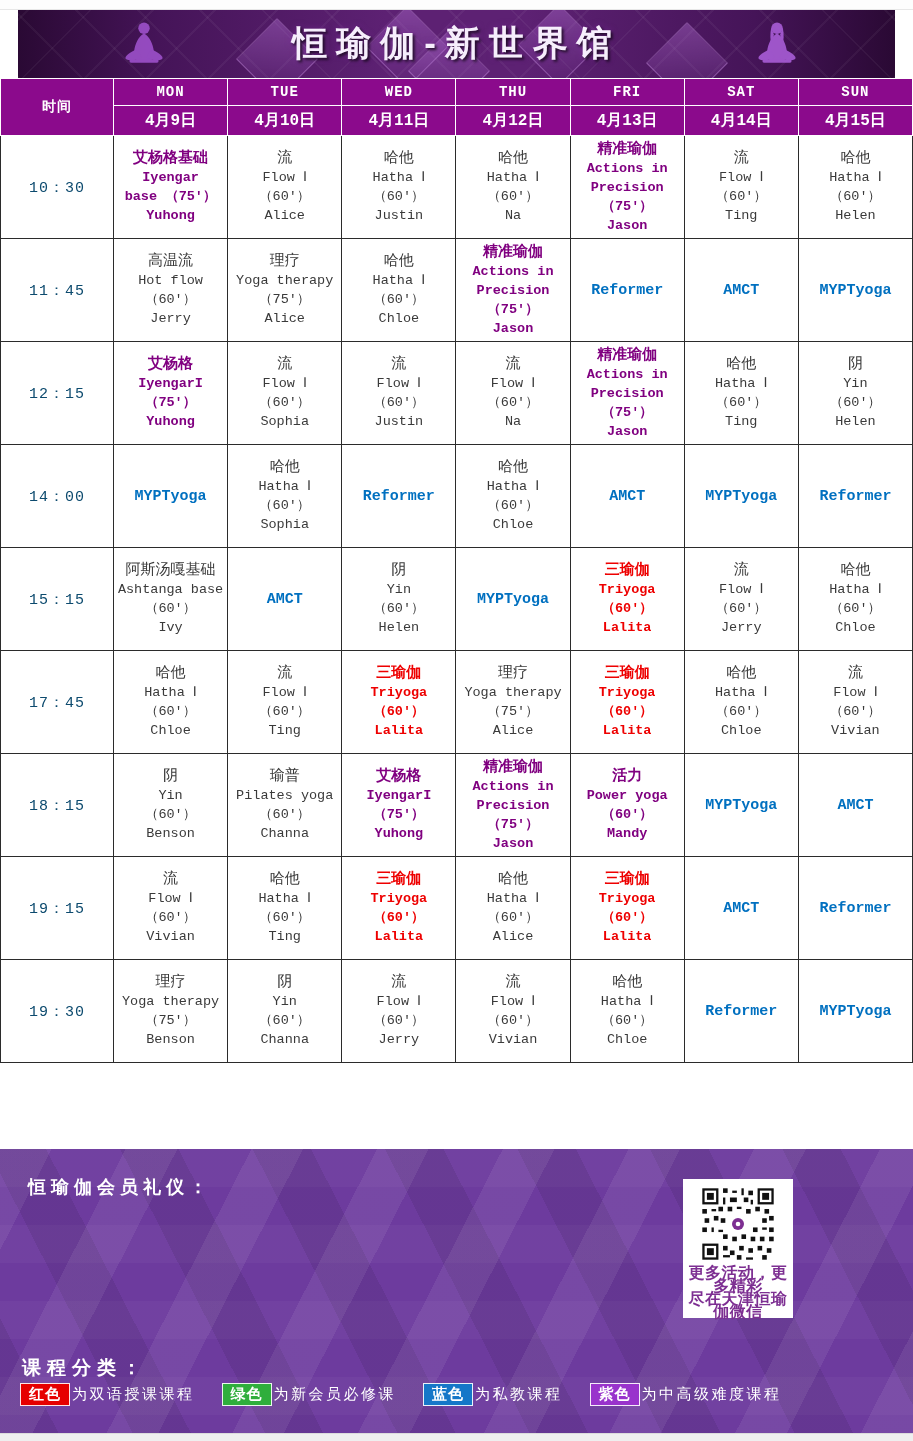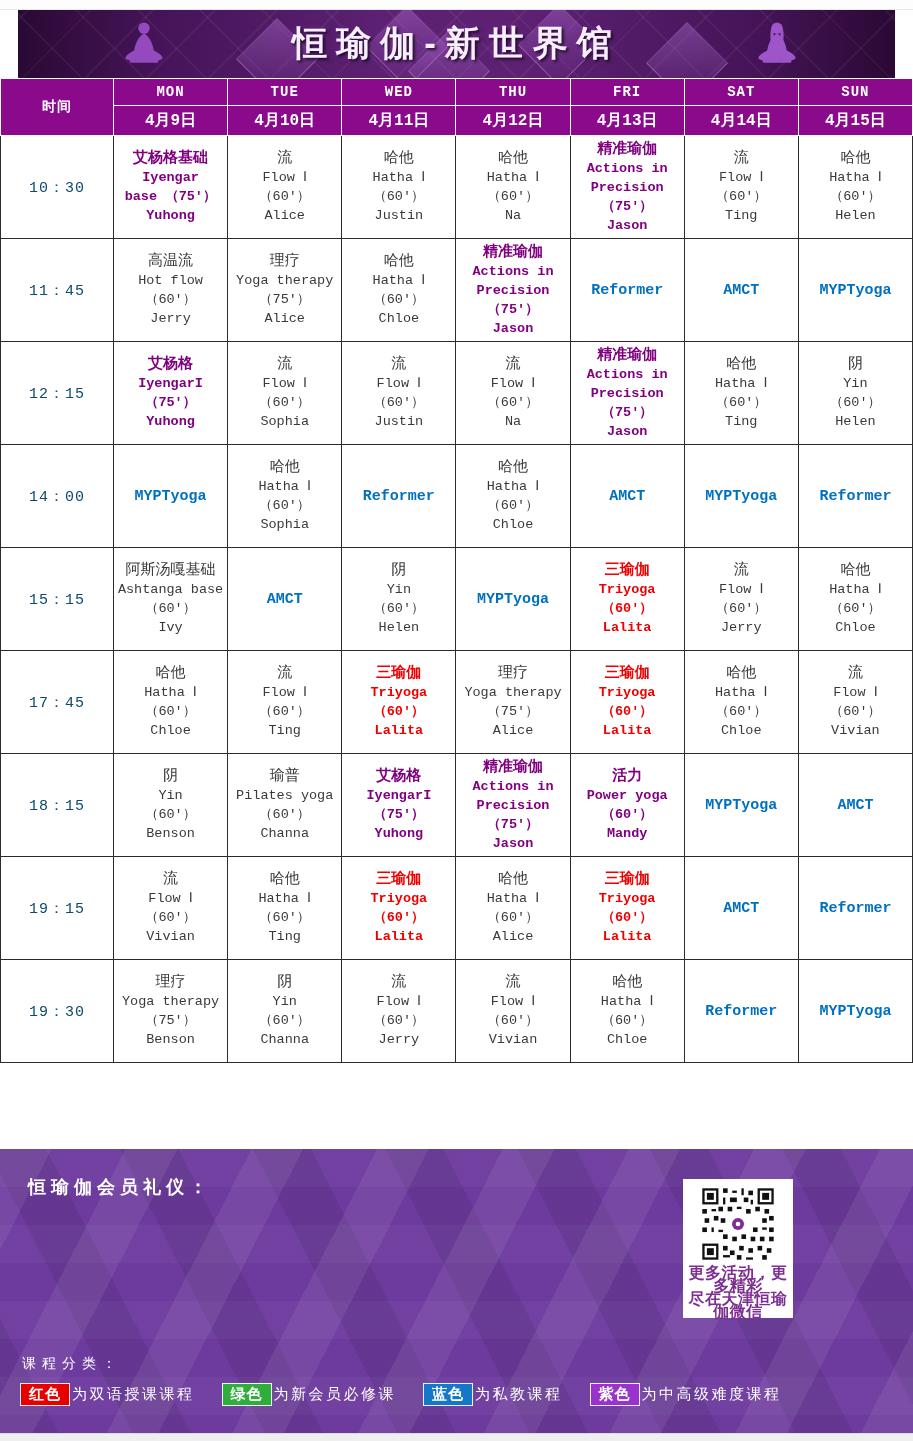--- a/index.html
+++ b/index.html
@@ -56,21 +56,21 @@
       repeating-linear-gradient(180deg, rgba(255,255,255,0.03) 0 38px, transparent 38px 76px);}
   .etiquette-title{position:absolute;left:28px;top:26px;font-size:18px;font-weight:bold;letter-spacing:5px;}
   .rules{position:absolute;left:28px;top:58px;}
   .rules .rule{font-size:14.5px;line-height:22.3px;letter-spacing:2px;color:#f4effa;}
   .qr-card{position:absolute;left:683px;top:30px;width:110px;height:139px;background:#ffffff;
     display:flex;flex-direction:column;align-items:center;padding-top:7px;}
   .qr-card svg{width:92px;height:92px;}
   .qr-caption{margin-top:4px;text-align:center;color:#7d2f92;font-weight:bold;font-size:16px;line-height:13px;letter-spacing:.5px;}
   .contact{position:absolute;left:615px;top:176px;font-size:14.5px;line-height:15.5px;}
   .contact .line{margin-bottom:5px;letter-spacing:.5px;}
-  .legend-title{position:absolute;left:22px;top:206px;font-size:14px;font-weight:normal;letter-spacing:6px;}
+  .legend-title{position:absolute;left:22px;top:206px;font-size:19px;font-weight:bold;letter-spacing:6px;}
   .legend{position:absolute;left:20px;top:234px;display:flex;gap:27px;}
   .legend-item{display:flex;align-items:center;font-size:15px;letter-spacing:2.5px;}
   .legend-badge{display:inline-block;padding:1px 8px;margin-right:2px;font-size:15px;font-weight:bold;
     letter-spacing:1px;border:1px solid rgba(255,255,255,.9);}
   .bottom-strip{height:9px;background:#efefef;border-top:1px solid #dcdcdc;}
 </style>
 </head>
 <body>
 
 <div class="page">

